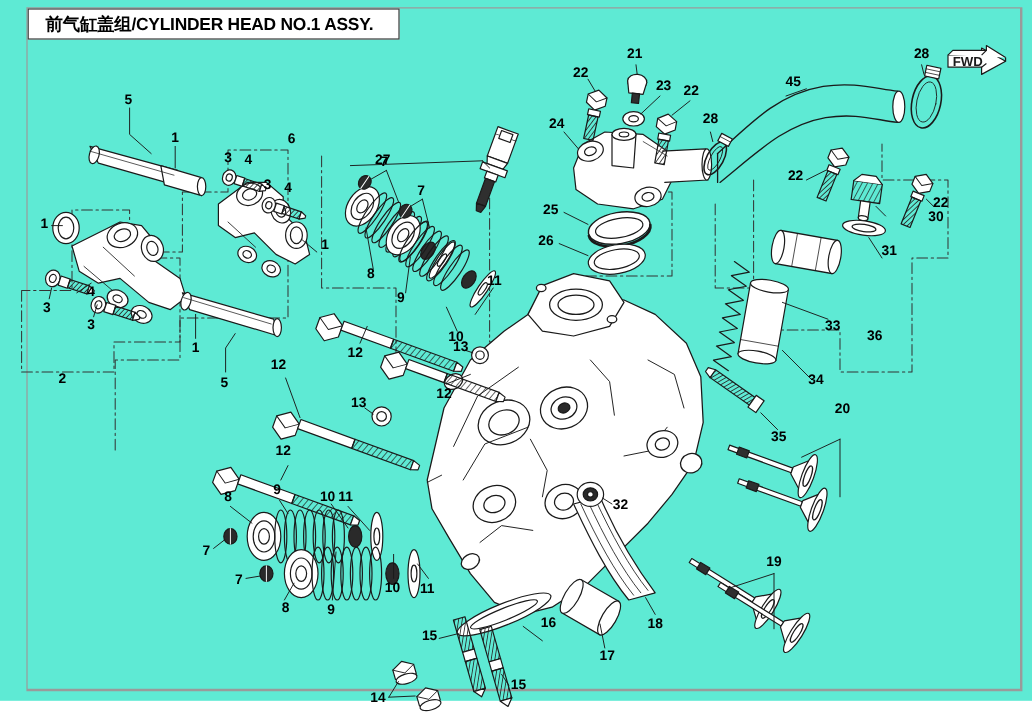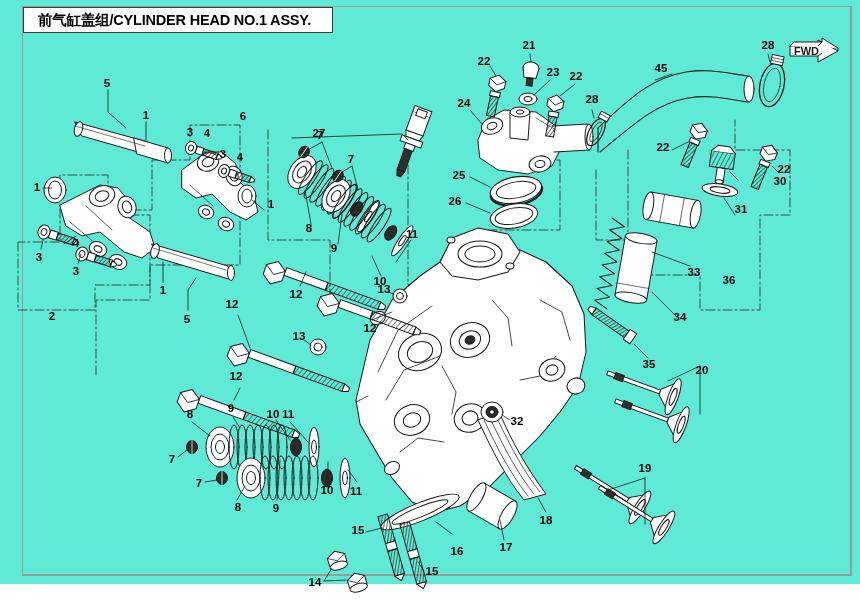--- a/index.html
+++ b/index.html
@@ -615,25 +615,25 @@
       <div class="lbl" style="left: 356px; top: 492px;">11</div>
       <div class="lbl" style="left: 296px; top: 295px;">12</div>
       <div class="lbl" style="left: 232px; top: 305px;">12</div>
       <div class="lbl" style="left: 236px; top: 377px;">12</div>
       <div class="lbl" style="left: 370px; top: 329px;">12</div>
       <div class="lbl" style="left: 299px; top: 337px;">13</div>
       <div class="lbl" style="left: 384px; top: 290px;">13</div>
       <div class="lbl" style="left: 315px; top: 583px;">14</div>
       <div class="lbl" style="left: 358px; top: 531px;">15</div>
       <div class="lbl" style="left: 432px; top: 572px;">15</div>
-      <div class="lbl" style="left: 457px; top: 552px; text-align: right;">16</div>
+      <div class="lbl" style="left: 457px; top: 520px; text-align: right;">16</div>
       <div class="lbl" style="left: 506px; top: 548px;">17</div>
       <div class="lbl" style="left: 546px; top: 521px;">18</div>
       <div class="lbl" style="left: 645px; top: 469px;">19</div>
-      <div class="lbl" style="left: 702px; top: 371px;">20</div>
+      <div class="lbl" style="left: 702px; top: 342px;">20</div>
       <div class="lbl" style="left: 529px; top: 46px;">21</div>
       <div class="lbl" style="left: 484px; top: 62px;">22</div>
       <div class="lbl" style="left: 576px; top: 77px;">22</div>
       <div class="lbl" style="left: 663px; top: 148px;">22</div>
       <div class="lbl" style="left: 784px; top: 170px;">22</div>
       <div class="lbl" style="left: 553px; top: 73px;">23</div>
       <div class="lbl" style="left: 464px; top: 104px;">24</div>
       <div class="lbl" style="left: 459px; top: 176px;">25</div>
       <div class="lbl" style="left: 455px; top: 202px;">26</div>
       <div class="lbl" style="left: 279px; top: 134px; margin-left: 40px;">27</div>

